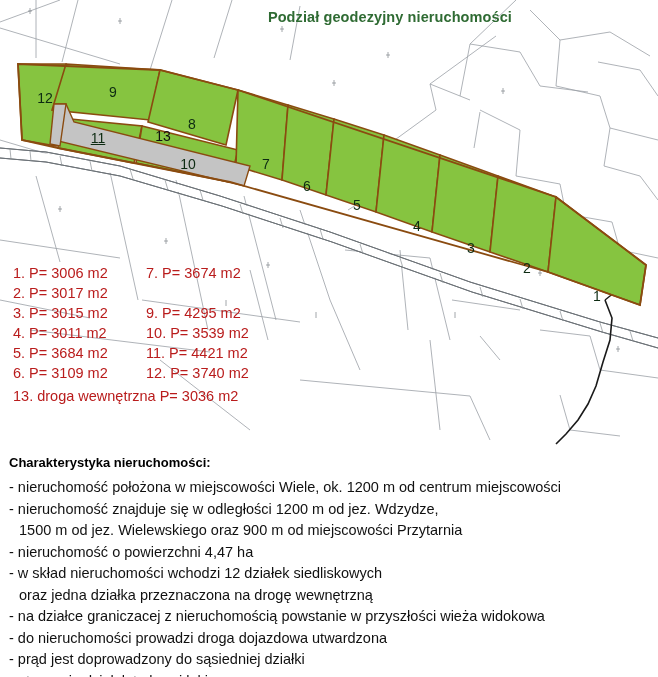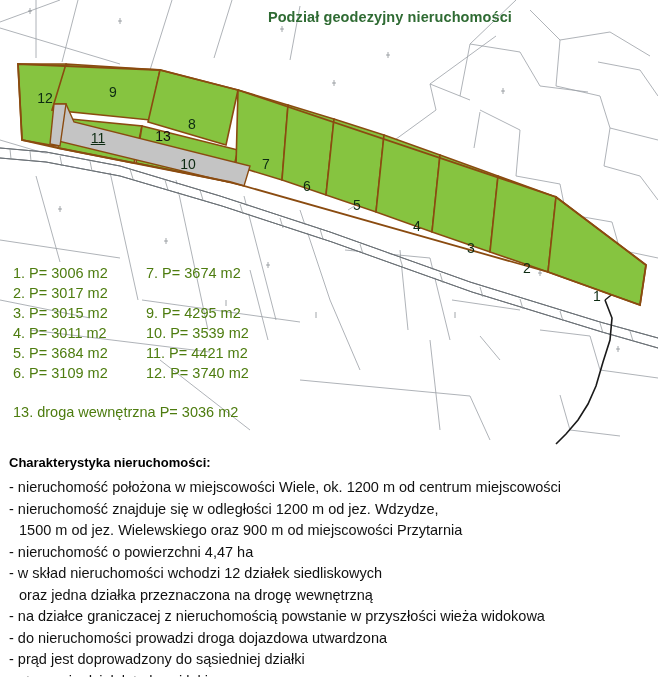--- a/index.html
+++ b/index.html
@@ -55,30 +55,30 @@
   .parcel-label.road-label { color: #111111; }
 
   
   #areas-list {
     position: absolute;
     left: 13px;
     top: 263px;
     width: 330px;
     font-size: 14.5px;
     line-height: 20px;
-    color: #4d7c0f;
+    color: #b91c1c;
   }
   .area-row {
     display: flex;
     height: 20px;
     align-items: baseline;
   }
   .area-cell { width: 133px; white-space: nowrap; }
   .area-cell.col2 { width: auto; }
-  .area-full { white-space: nowrap; height: 20px; padding-top: 3px; margin-top: 16px; }
+  .area-full { white-space: nowrap; height: 20px; padding-top: 3px; }
 
   
   #characteristics {
     position: absolute;
     left: 9px;
     top: 452px;
     width: 620px;
   }
   #char-heading {
     font-size: 13px;

